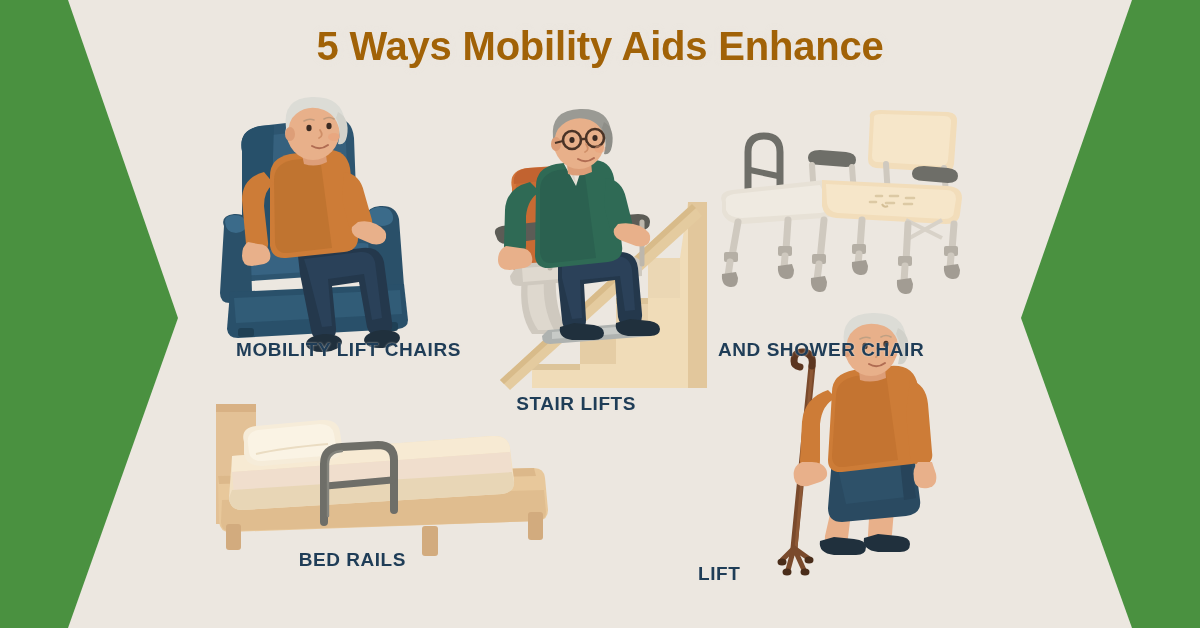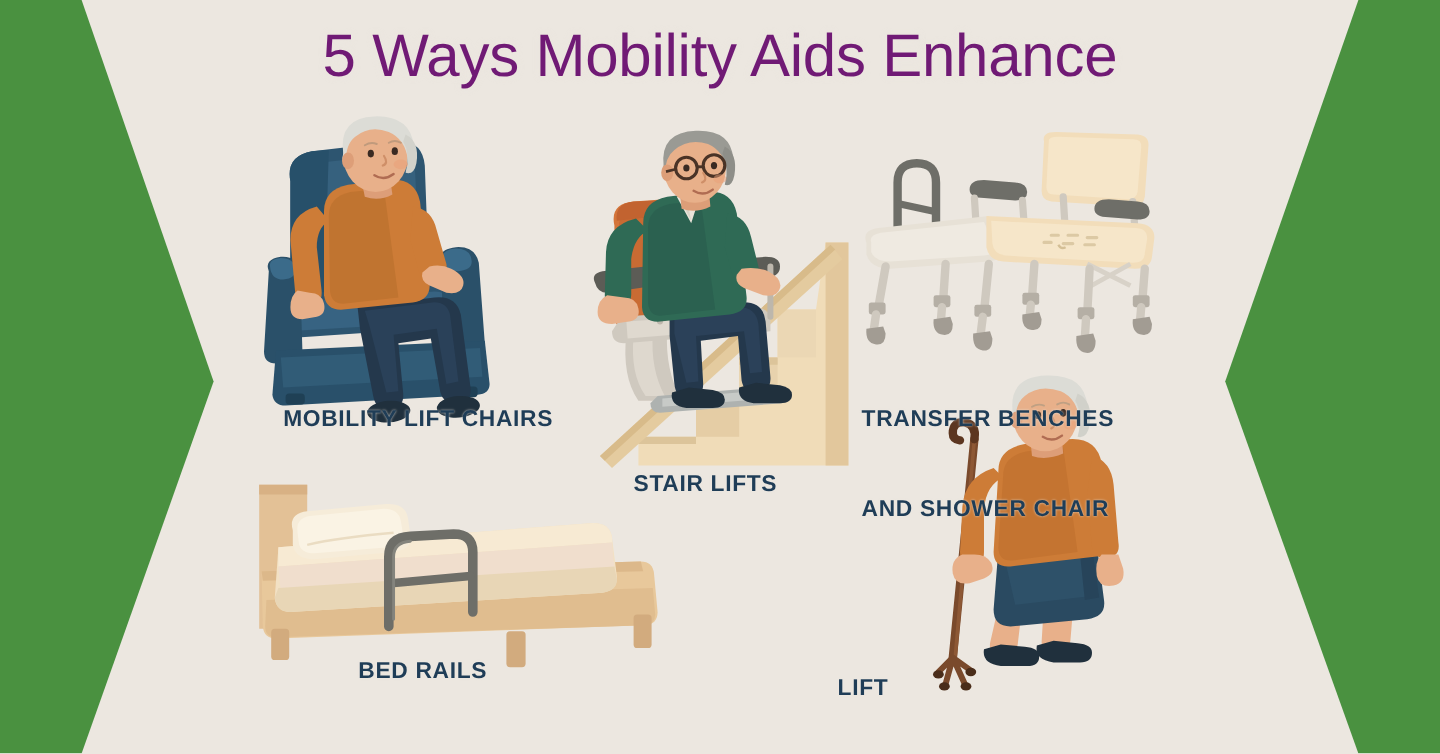--- a/index.html
+++ b/index.html
@@ -22,23 +22,23 @@
   #title-block {
     position:absolute;
     left:0; top:22px;
     width:1200px;
     text-align:center;
     z-index:40;
     pointer-events:none;
   }
   #title-block .tline {
     display:block;
-    color:#701a75;
-    font-weight:400;
-    font-size:50px;
+    color:#a16207;
+    font-weight:700;
+    font-size:40px;
     line-height:48px;
     letter-spacing:-0.2px;
     text-shadow:0 0 2px rgba(236,231,224,.9), 0 0 6px rgba(236,231,224,.7);
   }
 
   
   .illus { position:absolute; z-index:20; }
   .illus svg { display:block; overflow:visible; }
 
   #illus-liftchair   { left:212px; top:96px;  width:250px; height:250px; }
@@ -56,21 +56,21 @@
     font-size:19px;
     line-height:25px;
     letter-spacing:0.55px;
     text-shadow:0 0 2px rgba(236,231,224,.85);
     white-space:pre;
   }
   .caption.center { text-align:center; }
   .caption.left   { text-align:left; }
 
   #cap-liftchair { left:236px; top:337px; width:220px; text-align:left; }
-  #cap-stairlift { left:528px; top:391px; width:130px; text-align:left; }
+  #cap-stairlift { left:506px; top:391px; width:130px; text-align:right; }
   #cap-transfer  { left:718px; top:287px; width:220px; text-align:left; }
   #cap-bed       { left:276px; top:547px; width:130px; text-align:right; }
   #cap-cane      { left:698px; top:511px; width:100px; text-align:left; }
 </style>
 </head>
 <body>
 
 <div id="stage">
 
   <div class="bg-layer">
@@ -285,21 +285,20 @@
       <path d="M181 170 Q180 183 189 184 Q197 185 197 174 L195 168 Z" fill="#a29c93"></path>
 
       <path d="M238 114 L236 140" stroke="#cfc9bf" stroke-width="7" stroke-linecap="round"></path>
       <rect x="228" y="136" width="14" height="10" rx="2" fill="#b5afa5"></rect>
       <path d="M235 146 L234 158" stroke="#cfc9bf" stroke-width="7" stroke-linecap="round"></path>
       <path d="M228 156 Q227 168 236 169 Q244 170 244 160 L242 154 Z" fill="#a29c93"></path>
     </svg>
   </div>
 
   <div class="caption left" id="cap-transfer">
-    <div>TRANSFER BENCHES</div>
     <div>AND SHOWER CHAIR</div>
   </div>
 
   <div class="illus" id="illus-bed">
     <svg viewBox="0 0 385 155" xmlns="http://www.w3.org/2000/svg">
 
       <path d="M20 0 L60 0 L60 120 L20 120 Z" fill="#e3c196"></path>
       <path d="M20 0 L60 0 L60 8 L20 8 Z" fill="#d8b184"></path>
 
       <rect x="26" y="88" width="14" height="34" rx="2" fill="#d9b68a"></rect>

